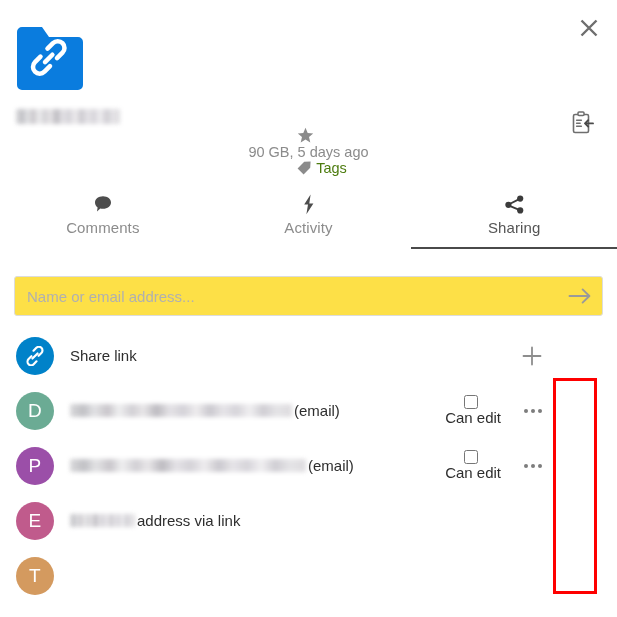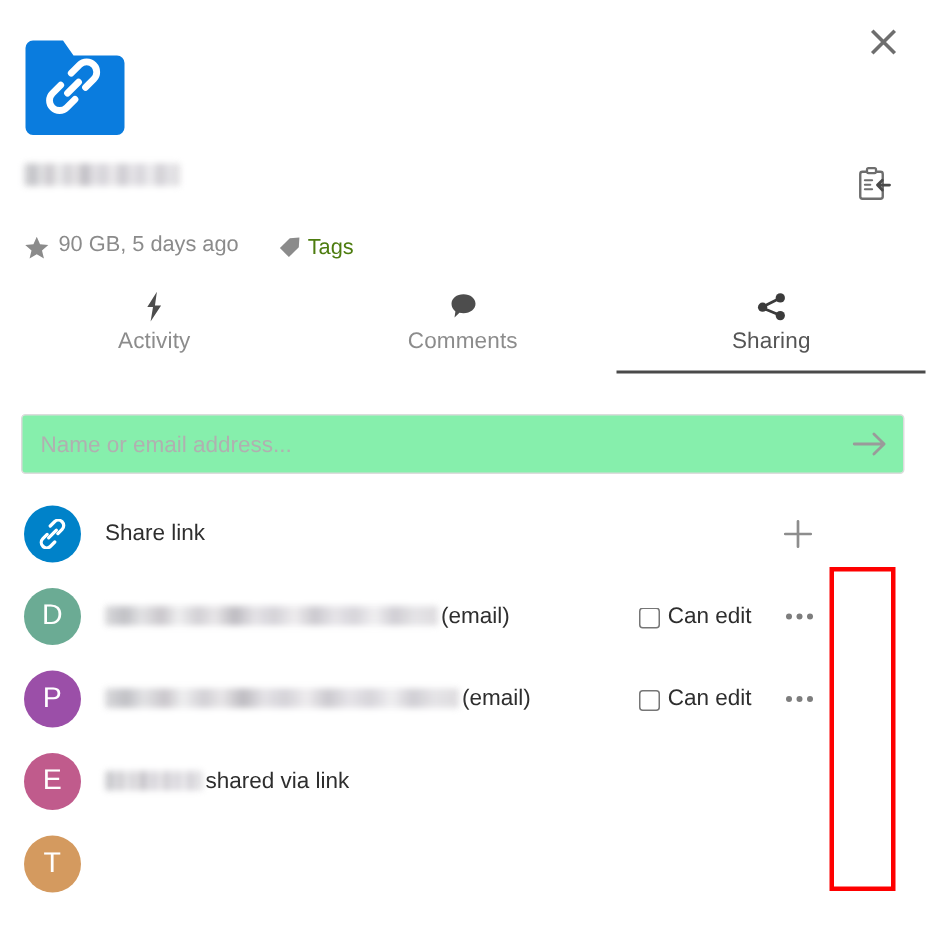--- a/index.html
+++ b/index.html
@@ -67,25 +67,27 @@
         #d8d8da 0%, #bdbdc2 6%, #e2e2e4 11%, #c6c3c8 17%, #efeff0 22%,
         #cfcdd2 28%, #e8e6e8 33%, #b9b7bd 39%, #e4e2e6 45%, #d2d0d6 51%,
         #eeecee 57%, #c8c6cc 63%, #e6e4e8 69%, #d4d2d8 75%, #f0eff1 81%,
         #cdcbd1 87%, #e4e3e6 93%, #dcdadd 100%);
     filter: blur(2.2px);
     opacity: 0.95;
   }
   .blurred.name-main { width: 104px; height: 15px; }
 
   .meta-row {
-    margin-top: 28px;
-    display: flex;
+    margin-top: 0;
+    display: flex;
+    align-items: center;
     font-size: 14.5px;
     color: #888888;
     height: 20px;
+    flex-direction: column;
   }
   .meta-star { margin-right: 6px; display: inline-flex; align-items: center; }
   .meta-size { color: #8b8b8b; font-size: 14.5px; white-space: nowrap; }
   .meta-tags {
     margin-left: 26px;
     display: inline-flex;
     align-items: center;
     color: #4d7c0f;
     font-size: 14.5px;
     cursor: pointer;
@@ -146,21 +148,21 @@
   
   .share-input-wrap {
     position: absolute;
     left: 14px;
     top: 276px;
     width: 589px;
     height: 40px;
     box-sizing: border-box;
     border: 1px solid #dcdcdc;
     border-radius: 3px;
-    background: #86efac;
+    background: #fde047;
     display: flex;
     align-items: center;
   }
   .share-input {
     flex: 1;
     border: none;
     outline: none;
     background: transparent;
     font-family: "Liberation Sans", sans-serif;
     font-size: 15px;
@@ -227,26 +229,27 @@
     height: 34px;
     display: flex;
     align-items: center;
     justify-content: center;
     cursor: pointer;
     margin-right: 4px;
   }
 
   .perm {
     display: flex;
-    align-items: flex-end;
+    align-items: center;
     font-size: 15px;
     color: #2e2e2e;
     margin-right: 12px;
     white-space: nowrap;
     cursor: pointer;
+    flex-direction: column;
   }
   .perm input[type=checkbox] {
     width: 14px;
     height: 14px;
     margin: 0 5px 0 0;
     accent-color: #0082c9;
     cursor: pointer;
   }
   .dots-btn {
     width: 40px;
@@ -332,34 +335,34 @@
       <rect x="8" y="1" width="6" height="3.4" rx="1" fill="#ffffff" stroke="#6e6e6e" stroke-width="1.5"></rect>
       <path d="M6.6 9.2 H11.4 M6.6 12.2 H10.2 M6.6 15.2 H11.4" stroke="#6e6e6e" stroke-width="1.4" stroke-linecap="round"></path>
       <path d="M23 12.4 H15.2 M18.2 9.2 L15 12.4 L18.2 15.6" fill="none" stroke="#4a4a4a" stroke-width="1.9" stroke-linecap="round" stroke-linejoin="round"></path>
     </svg>
   </div>
 
   <div class="tabs">
 
     <div class="tab">
       <span class="tab-ico">
+        <svg width="20" height="21" viewBox="0 0 20 21">
+          <path d="M10 2.2 C14.6 2.2 18 5.0 18 8.5 C18 12.0 14.6 14.8 10 14.8 C9.0 14.8 8.1 14.7 7.3 14.5 L4.0 17.6 L4.6 13.6 C3.0 12.3 2 10.5 2 8.5 C2 5.0 5.4 2.2 10 2.2 Z" fill="#4d4d4d"></path>
+        </svg>
+      </span>
+      <span class="tab-label">Comments</span>
+    </div>
+
+    <div class="tab">
+      <span class="tab-ico">
         <svg width="16" height="21" viewBox="0 0 16 21">
           <path d="M9.6 0.5 L3.2 10.6 L7.0 10.6 L5.4 20.3 L12.4 9.6 L8.3 9.6 Z" fill="#4d4d4d"></path>
         </svg>
       </span>
       <span class="tab-label">Activity</span>
-    </div>
-
-    <div class="tab">
-      <span class="tab-ico">
-        <svg width="20" height="21" viewBox="0 0 20 21">
-          <path d="M10 2.2 C14.6 2.2 18 5.0 18 8.5 C18 12.0 14.6 14.8 10 14.8 C9.0 14.8 8.1 14.7 7.3 14.5 L4.0 17.6 L4.6 13.6 C3.0 12.3 2 10.5 2 8.5 C2 5.0 5.4 2.2 10 2.2 Z" fill="#4d4d4d"></path>
-        </svg>
-      </span>
-      <span class="tab-label">Comments</span>
     </div>
 
     <div class="tab active">
       <span class="tab-ico">
         <svg width="21" height="21" viewBox="0 0 21 21">
           <circle cx="16.2" cy="4.6" r="3.1" fill="#3b3b3b"></circle>
           <circle cx="4.4" cy="10.8" r="3.1" fill="#3b3b3b"></circle>
           <circle cx="16.2" cy="16.4" r="3.1" fill="#3b3b3b"></circle>
           <path d="M5.6 10.0 L15.2 5.2 M5.6 11.8 L15.2 15.8" stroke="#3b3b3b" stroke-width="1.9"></path>
         </svg>
@@ -431,21 +434,21 @@
         <span class="dot"></span>
           <span class="dot"></span>
           <span class="dot"></span>
       </span>
     </div>
 
     <div class="share-row">
       <span class="avatar" style="background:#c05b8c">E</span>
       <span class="row-label">
         <span class="blurred nm3"></span>
-        <span>shared via link</span>
+        <span>address via link</span>
       </span>
       <span class="spacer"></span>
     </div>
 
     <div class="share-row">
       <span class="avatar" style="background:#d49a5f">T</span>
       <span class="spacer"></span>
     </div>
 
   </div>

